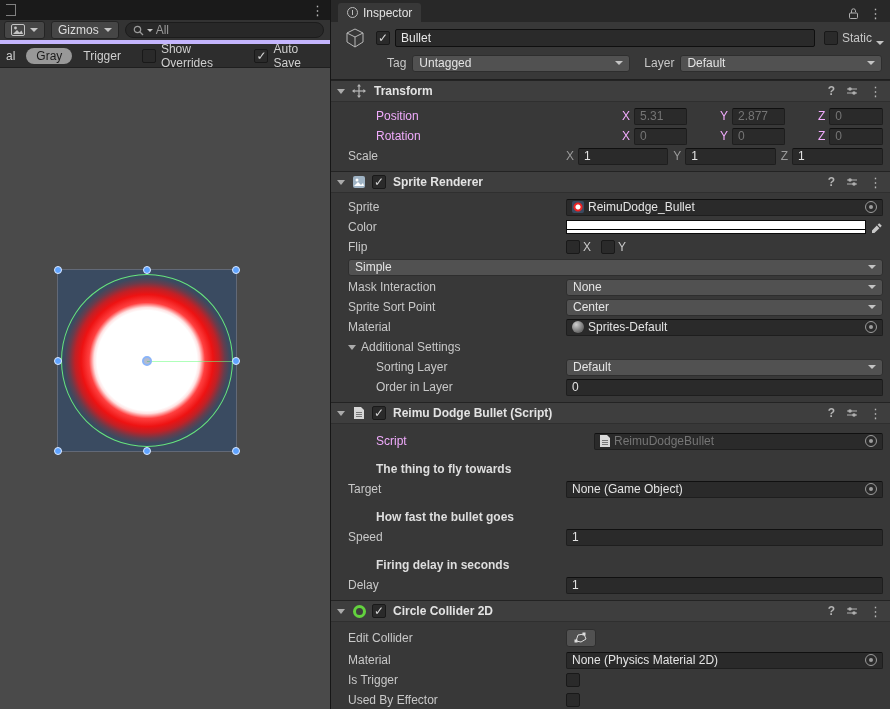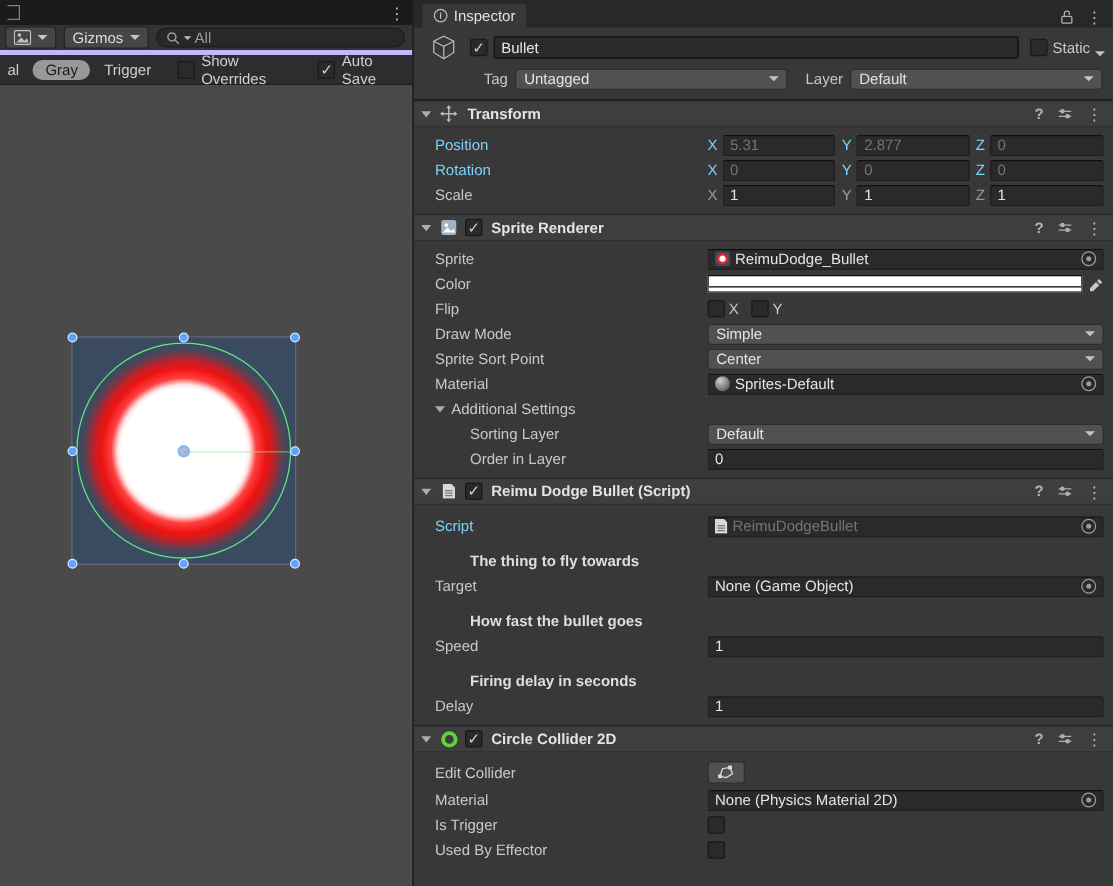--- a/index.html
+++ b/index.html
@@ -83,21 +83,21 @@
   .prop-label.indent { padding-left:28px; }
   .prop-control { flex:1; display:flex; align-items:flex-end; min-width:0; }
   .field { height:17px; background:#2a2a2a; border:1px solid #1e1e1e; border-top-color:#101010;
     border-radius:2px; color:#e4e4e4; padding:0 5px; display:flex; align-items:center; gap:4px;
     overflow:hidden; white-space:nowrap; }
   .field.grow { flex:1; }
   .vec3 { flex:1; display:flex; gap:5px; }
   .axis { flex:1; display:flex; align-items:center; gap:4px; min-width:0; }
   .axis-label { color:#9a9a9a; flex:none; }
   .axis .field { flex:1; min-width:0; }
-  .disabled .prop-label, .disabled .axis-label { color:#7dd3fc; }
+  .disabled .prop-label, .disabled .axis-label { color:#f0abfc;margin-left:28px; }
   .disabled .field { color:#757575; }
   .picker { width:12px; height:12px; border:1px solid #9c9c9c; border-radius:50%; flex:none;
     margin-left:auto; position:relative; }
   .picker::after { content:""; position:absolute; left:3px; top:3px; width:4px; height:4px;
     background:#9c9c9c; border-radius:50%; }
   .color-swatch { flex:1; height:14px; background:#ffffff; border:1px solid #0c0c0c; position:relative; }
   .color-swatch::after { content:""; position:absolute; left:0; right:0; bottom:0; height:3px;
     background:#fff; border-top:1px solid #000; }
   .eyedropper { margin-left:5px; flex:none; }
   .flip-letter { margin:0 10px 0 3px; color:#c8c8c8; }
@@ -371,24 +371,32 @@
         <div class="prop-row">
           <span class="prop-label">Flip</span>
           <div class="prop-control">
             <span class="checkbox"></span>
             <span class="flip-letter">X</span>
             <span class="checkbox"></span>
             <span class="flip-letter">Y</span>
           </div>
         </div>
         <div class="prop-row">
-          <span class="prop-label">Draw Mode</span>
           <div class="prop-control">
               <div class="dropdown" style="flex:1">
             <span>Simple</span>
+            <span class="dd-arrow" style="margin-left:auto"></span>
+          </div>
+            </div>
+        </div>
+        <div class="prop-row">
+          <span class="prop-label">Mask Interaction</span>
+          <div class="prop-control">
+              <div class="dropdown" style="flex:1">
+            <span>None</span>
             <span class="dd-arrow" style="margin-left:auto"></span>
           </div>
             </div>
         </div>
         <div class="prop-row">
           <span class="prop-label">Sprite Sort Point</span>
           <div class="prop-control">
               <div class="dropdown" style="flex:1">
             <span>Center</span>
             <span class="dd-arrow" style="margin-left:auto"></span>

